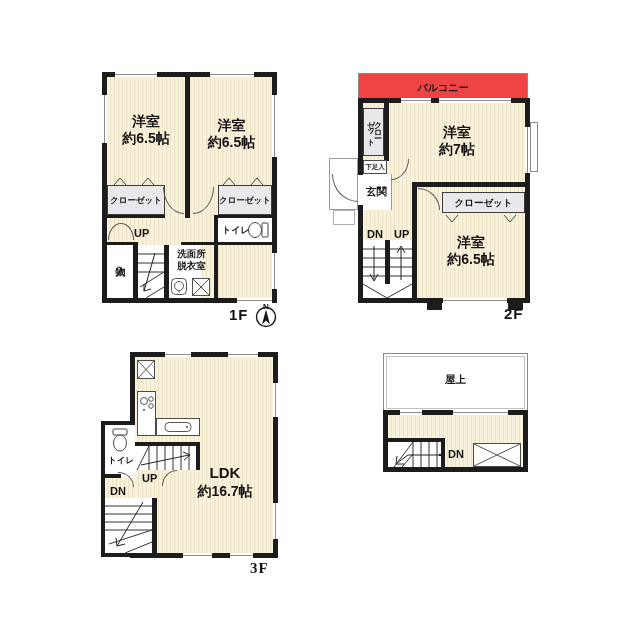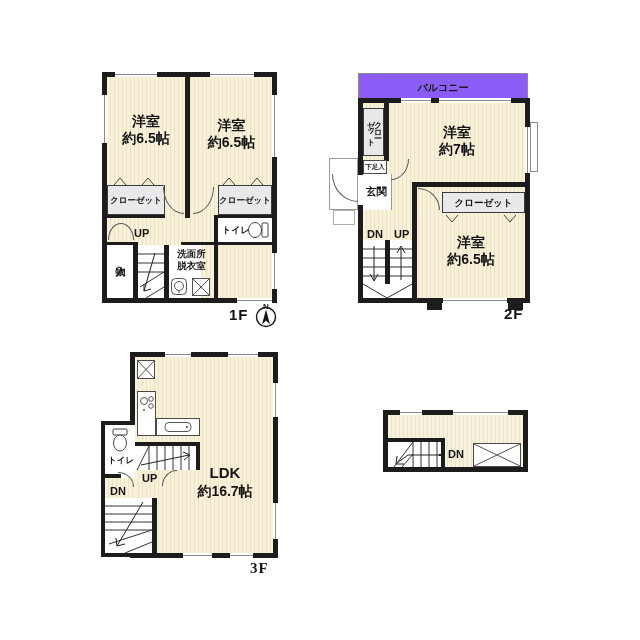--- a/index.html
+++ b/index.html
@@ -126,21 +126,21 @@
     <div class="a winh" style="left:130px;top:221px;width:35px;"></div>
   </div>
 
   <span class="a ftag" style="left:229px;top:306px;">1F</span>
   <svg class="a" style="left:252px;top:300px;" width="28" height="30">
     <circle cx="14" cy="17" r="9.5" fill="#fff" stroke="#141414" stroke-width="1.4"></circle>
     <text x="14" y="9" text-anchor="middle" font-size="8" font-weight="bold" fill="#141414" font-family="Liberation Sans, DejaVu Sans, sans-serif">N</text>
     <polygon points="14,9.5 10,24.5 14,20.5 18,24.5" fill="#141414"></polygon>
   </svg>
 
-  <div class="a" style="left:358px;top:73px;width:170px;height:30px;border:1.5px solid #8a8a85;background:#8b5cf6;display:flex;align-items:center;justify-content:center;">
+  <div class="a" style="left:358px;top:73px;width:170px;height:30px;border:1.5px solid #8a8a85;background:#ef4444;display:flex;align-items:center;justify-content:center;">
     <span class="lbl" style="font-size:10px;">バルコニー</span>
   </div>
 
   <div class="a plan stripes" style="left:358px;top:98px;width:172px;height:205px;">
 
     <div class="a gray" style="left:0;top:5px;width:21px;height:48px;">
       <span class="a lbl vtext" style="right:2px;top:6px;font-size:8px;">クロー</span>
       <span class="a lbl vtext" style="left:2px;top:6px;font-size:8px;">ゼット</span>
     </div>
     <div class="a wall" style="left:21px;top:0;width:5px;height:58px;"></div>
@@ -291,20 +291,23 @@
       <line x1="0" y1="24" x2="47" y2="24" stroke="#333" stroke-width="1"></line>
       <line x1="0" y1="32" x2="47" y2="32" stroke="#333" stroke-width="1"></line>
     <line x1="47" y1="32" x2="4" y2="46" stroke="#333" stroke-width="1"></line>
     <line x1="47" y1="44" x2="20" y2="55" stroke="#333" stroke-width="1"></line>
     <line x1="38" y1="4" x2="12" y2="48" stroke="#222" stroke-width="1"></line>
     <polyline points="11,40 12,48 20,46" fill="none" stroke="#222" stroke-width="1"></polyline>
     <rect x="47" y="0" width="5" height="55" fill="#1c1c1c"></rect>
   </svg>
   <span class="a ftag" style="left:250px;top:560px;font-family:Liberation Serif, serif;">3F</span>
 
+  <div class="a" style="left:383px;top:353px;width:145px;height:59px;background:#fff;border:1px solid #8a8a85;box-shadow:inset 0 0 0 2px #ffffff, inset 0 0 0 3px #c2c2ba;">
+    <div class="a lbl" style="left:0;right:0;top:20px;text-align:center;font-size:10.5px;">屋上</div>
+  </div>
   <div class="a plan stripes" style="left:383px;top:410px;width:145px;height:62px;">
     <div class="a wall" style="left:0;top:23px;width:57px;height:4px;"></div>
     <div class="a wall" style="left:53px;top:23px;width:4px;height:29px;"></div>
     <div class="a wh" style="left:0;top:27px;width:53px;height:25px;">
       <svg width="53" height="25">
         <line x1="25" y1="0" x2="25" y2="25" stroke="#333" stroke-width="1"></line>
           <line x1="33" y1="0" x2="33" y2="25" stroke="#333" stroke-width="1"></line>
           <line x1="41" y1="0" x2="41" y2="25" stroke="#333" stroke-width="1"></line>
           <line x1="49" y1="0" x2="49" y2="25" stroke="#333" stroke-width="1"></line>
         <line x1="25" y1="0" x2="6" y2="25" stroke="#333" stroke-width="1"></line>

